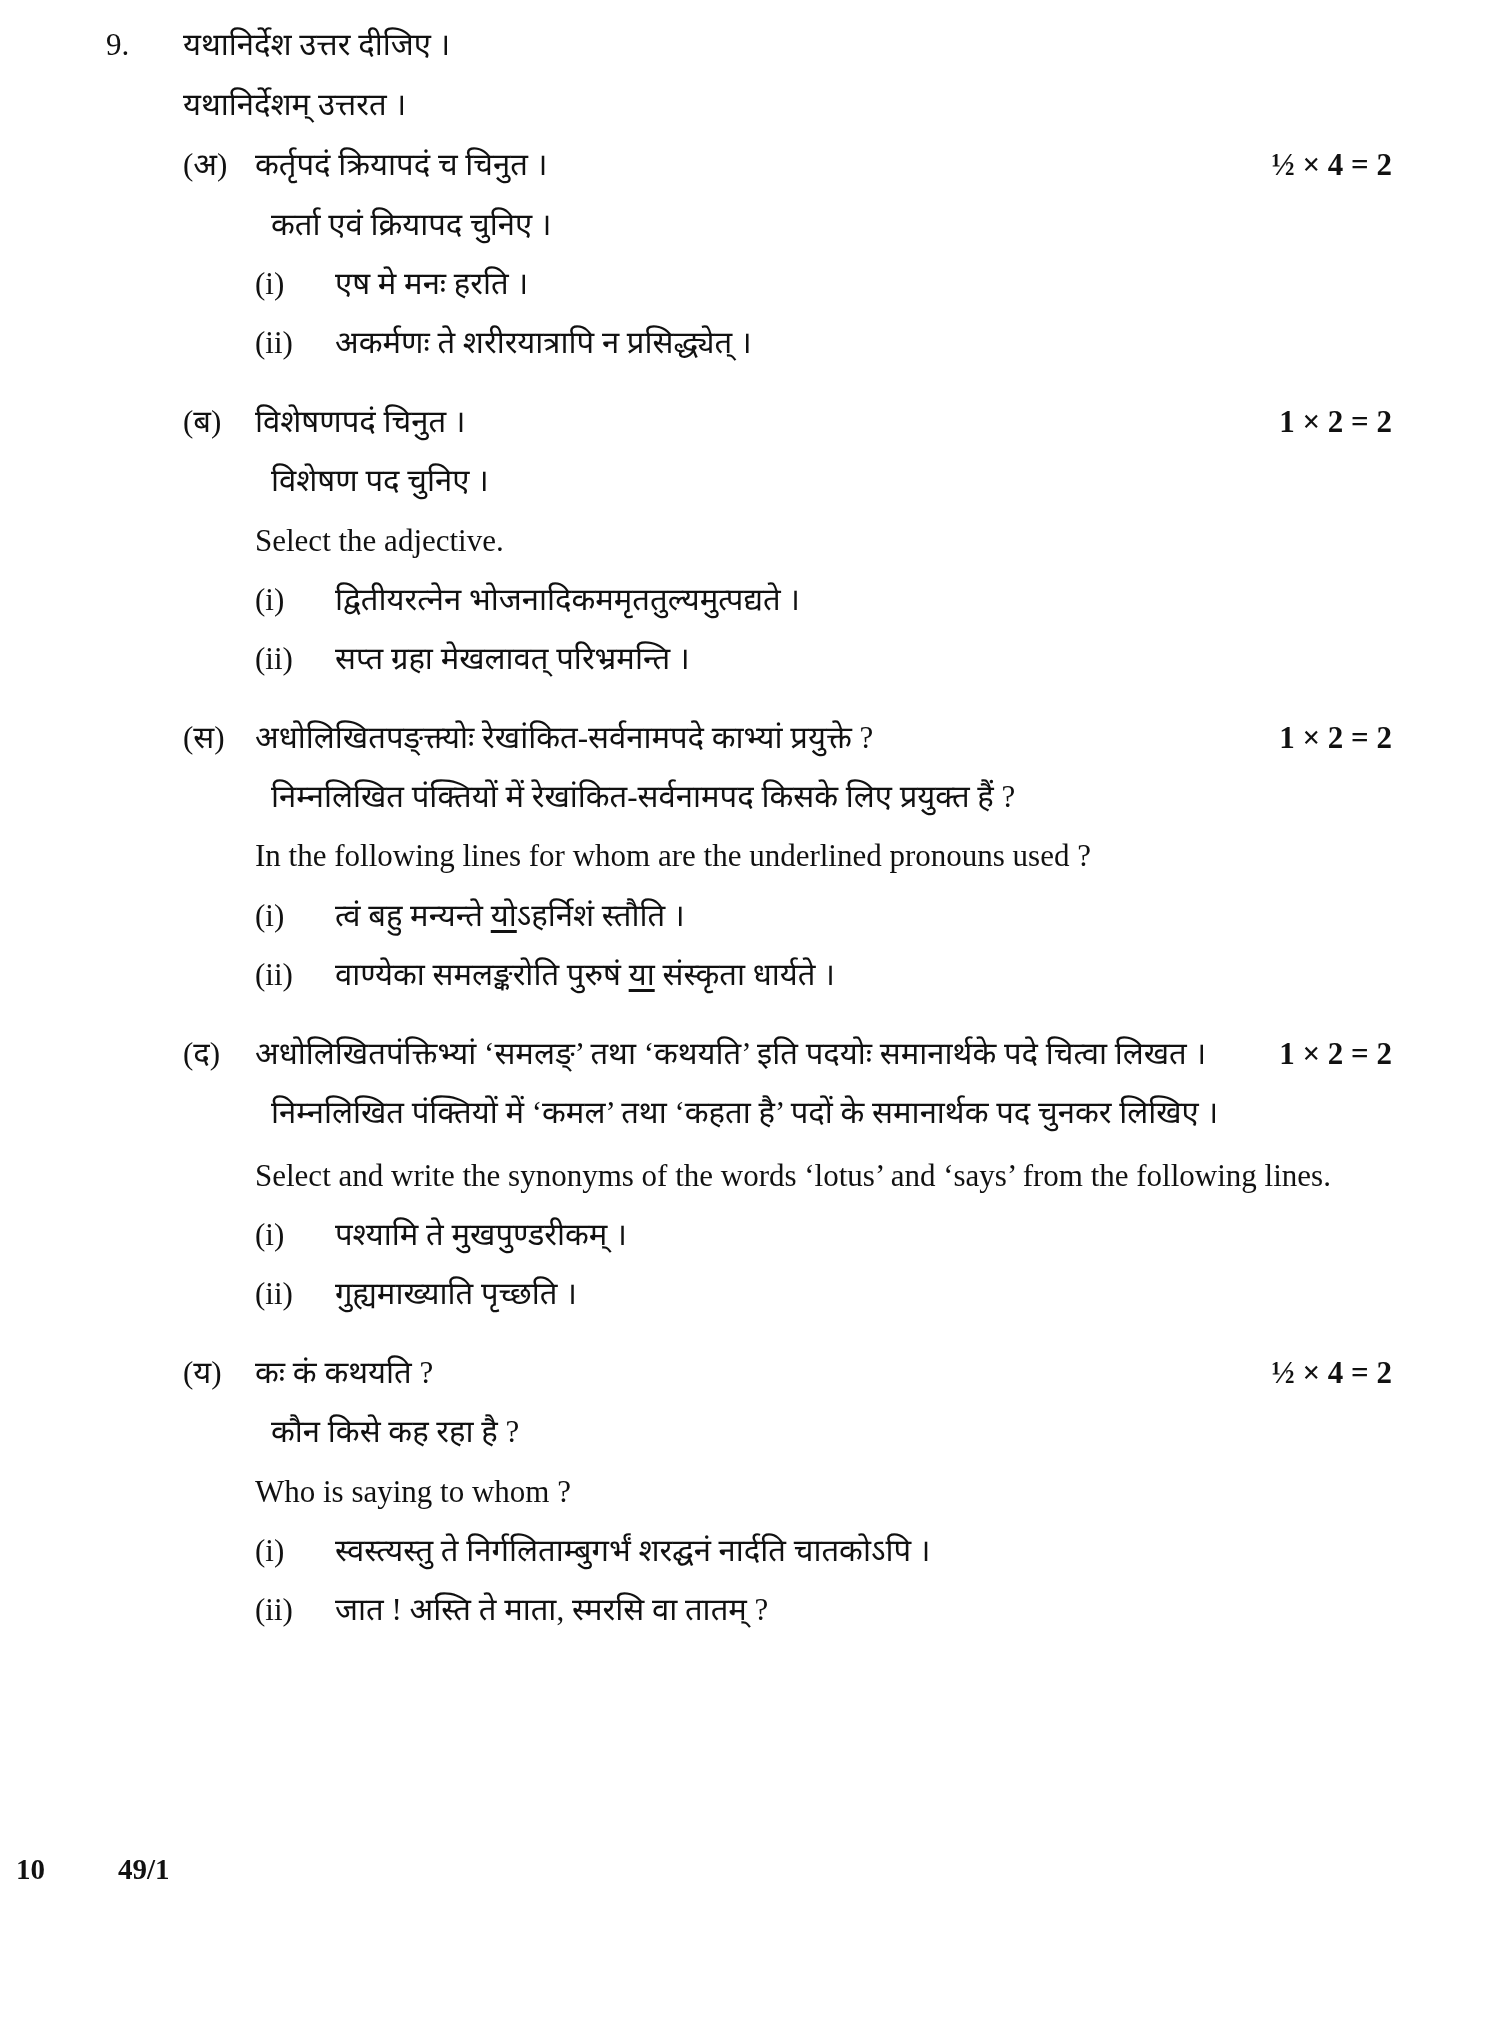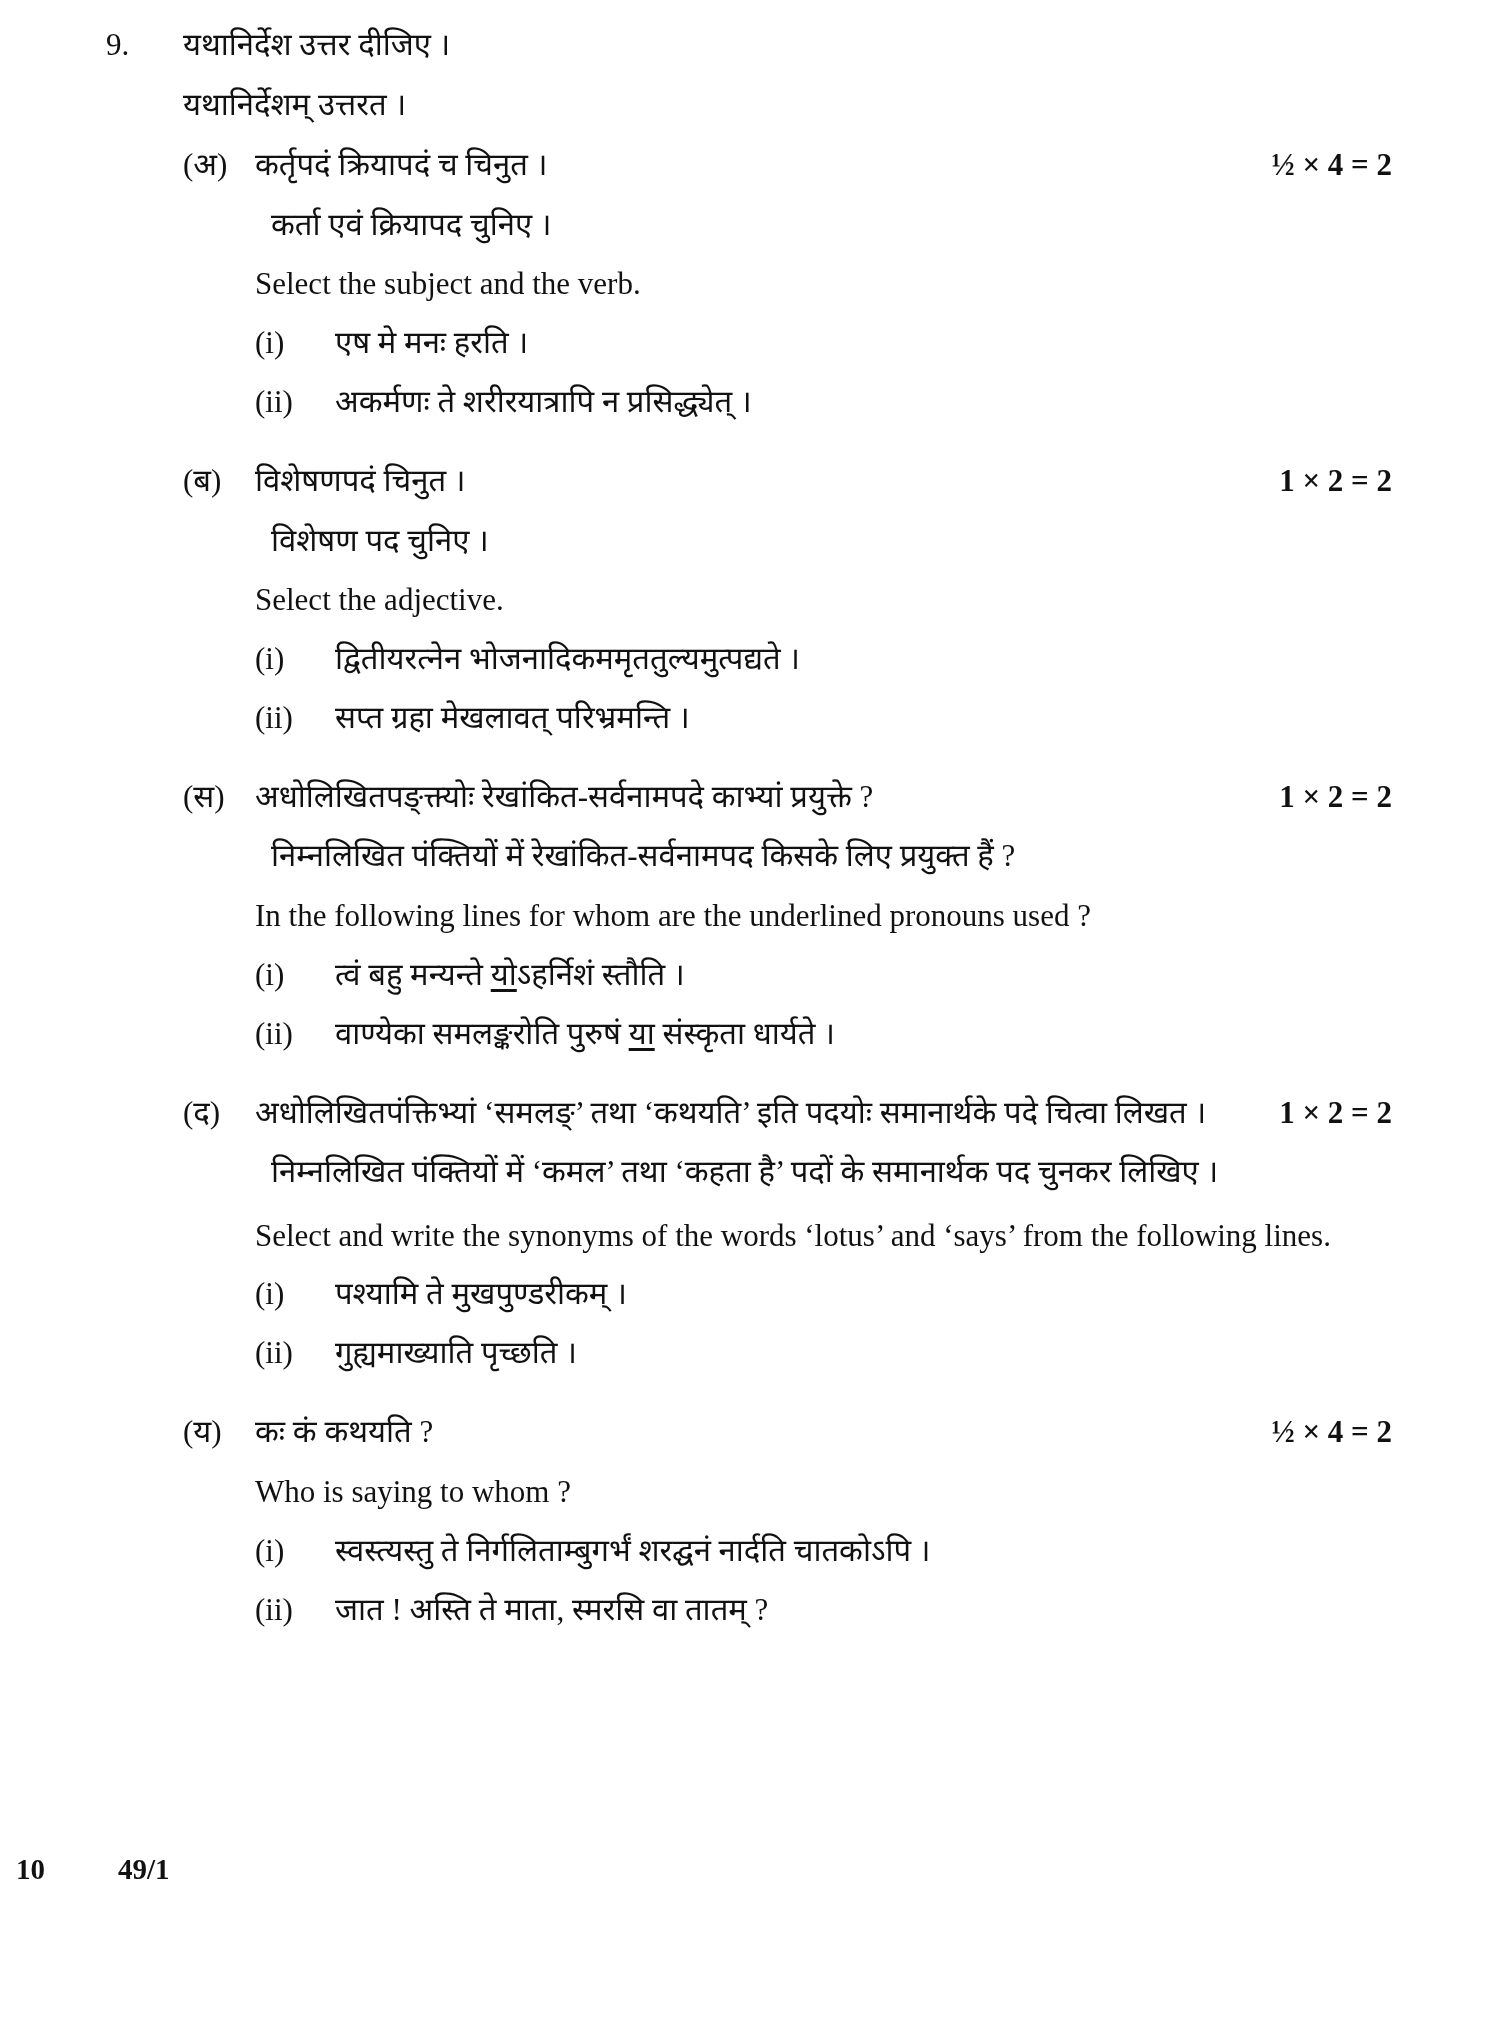--- a/index.html
+++ b/index.html
@@ -67,21 +67,20 @@
       <p class="instr" lang="sa">यथानिर्देशम् उत्तरत ।</p>
 
       <div class="section">
         <div class="slabel">(अ)</div>
         <div class="sbody">
           <div class="row-first">
             <p class="prompt-sa" lang="sa">कर्तृपदं क्रियापदं च चिनुत ।</p>
             <span class="marks">½ × 4 = 2</span>
           </div>
           <p class="prompt-hi" lang="hi">कर्ता एवं क्रियापद चुनिए ।</p>
-          <p class="prompt-en">Select the subject and the verb.</p>
           <div class="item">
             <span class="inum">(i)</span>
             <span class="itext" lang="sa"><span>एष मे मनः हरति ।</span><span class="underlined"></span><span></span></span>
           </div>
           <div class="item">
             <span class="inum">(ii)</span>
             <span class="itext" lang="sa"><span>अकर्मणः ते शरीरयात्रापि न प्रसिद्ध्येत् ।</span><span class="underlined"></span><span></span></span>
           </div>
         </div>
       </div>
@@ -146,20 +145,21 @@
         </div>
       </div>
 
       <div class="section">
         <div class="slabel">(य)</div>
         <div class="sbody">
           <div class="row-first">
             <p class="prompt-sa" lang="sa">कः कं कथयति ?</p>
             <span class="marks">½ × 4 = 2</span>
           </div>
+          <p class="prompt-hi" lang="hi">कौन किसे कह रहा है ?</p>
           <p class="prompt-en">Who is saying to whom ?</p>
           <div class="item">
             <span class="inum">(i)</span>
             <span class="itext" lang="sa"><span>स्वस्त्यस्तु ते निर्गलिताम्बुगर्भं शरद्घनं नार्दति चातकोऽपि ।</span><span class="underlined"></span><span></span></span>
           </div>
           <div class="item">
             <span class="inum">(ii)</span>
             <span class="itext" lang="sa"><span>जात ! अस्ति ते माता, स्मरसि वा तातम् ?</span><span class="underlined"></span><span></span></span>
           </div>
         </div>

